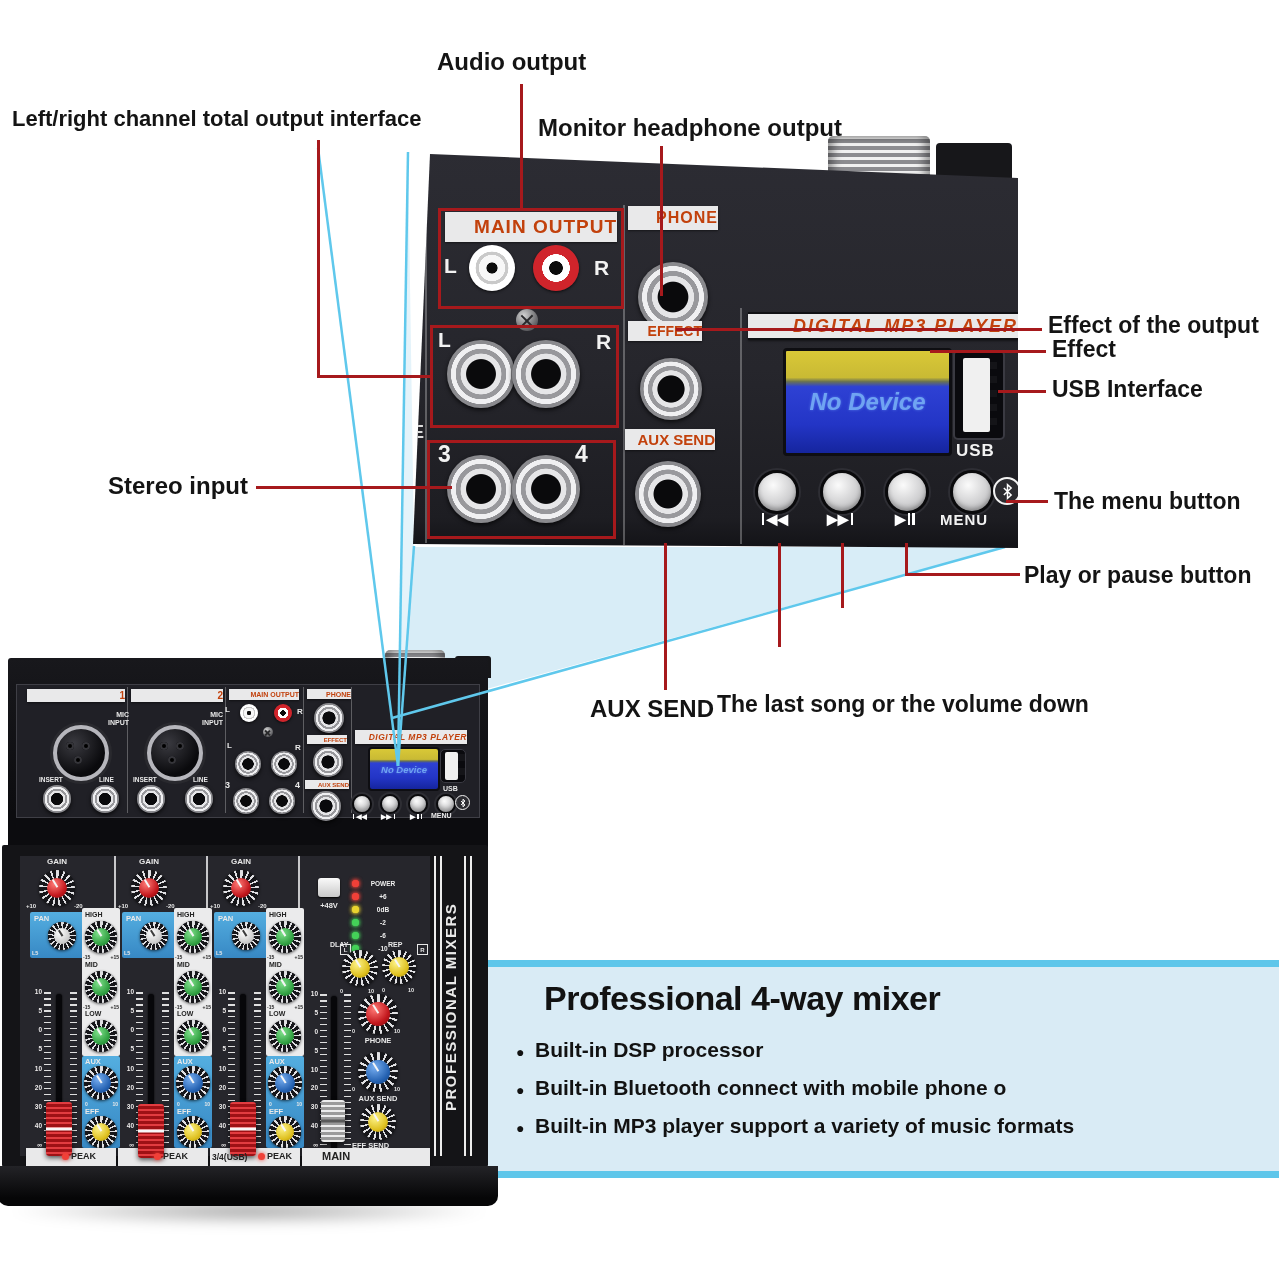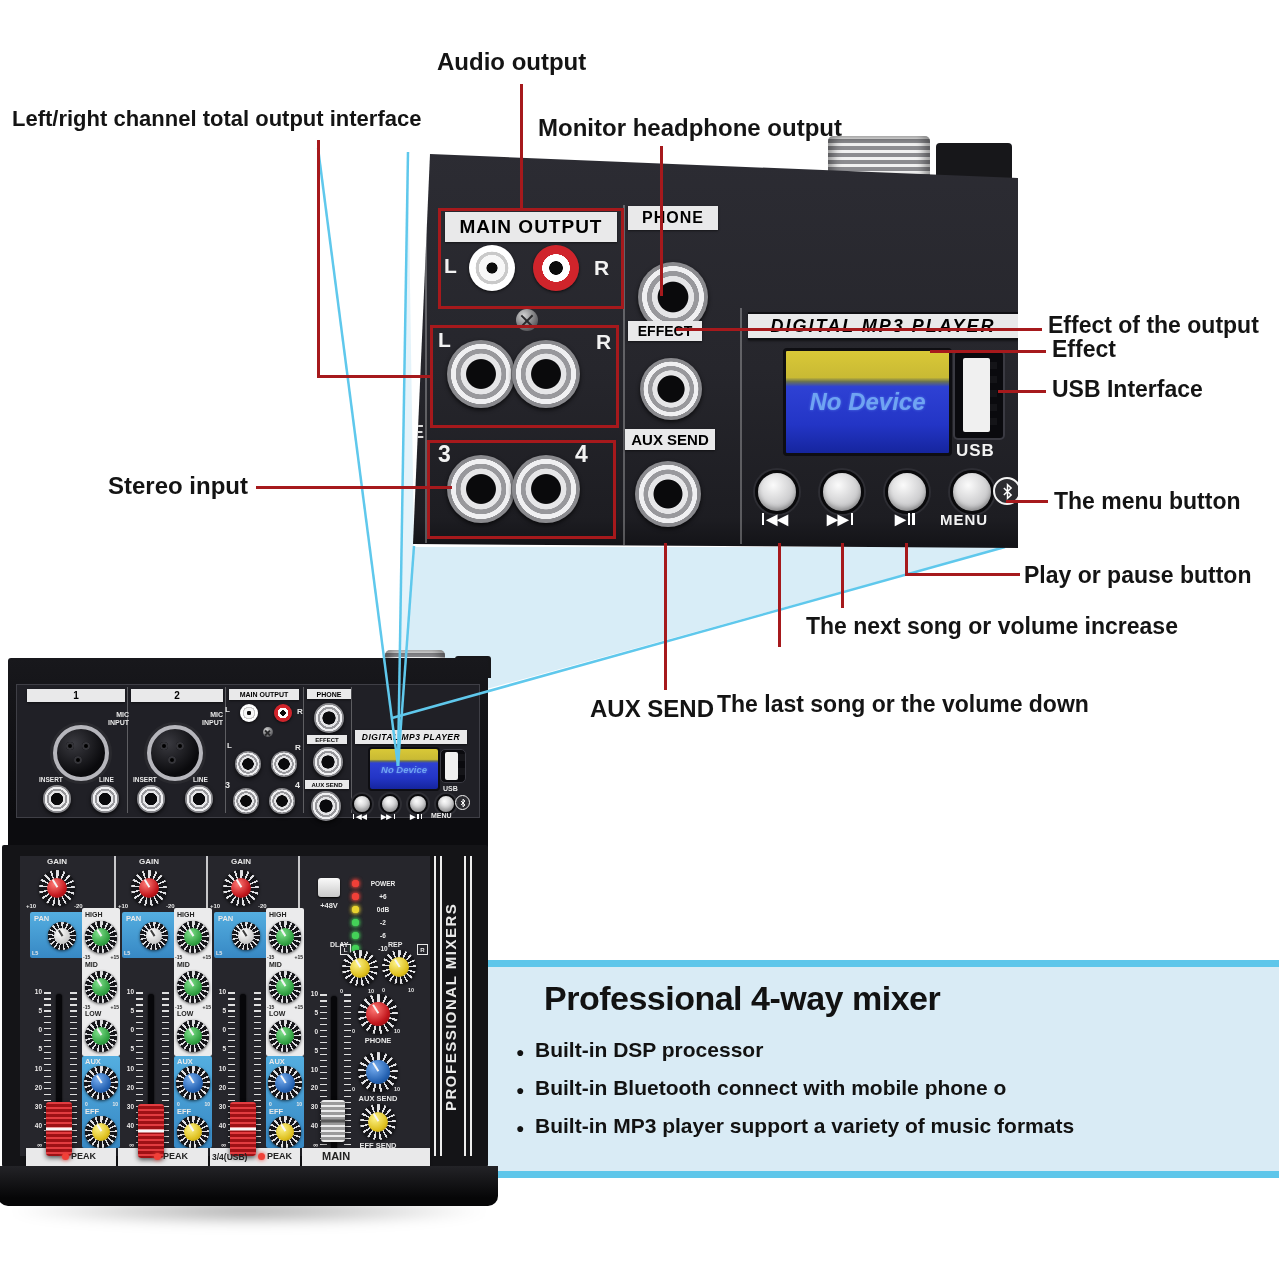--- a/index.html
+++ b/index.html
@@ -7,21 +7,21 @@
           font-family:"Liberation Sans", sans-serif;}
   .abs{position:absolute;}
   .lbl{position:absolute;font-weight:bold;color:#141414;white-space:nowrap;font-size:23px;z-index:40;}
   .rline{position:absolute;background:#a6191c;z-index:41;}
   .hlbox{position:absolute;border:3px solid #a6191c;z-index:42;background:transparent;}
   
   #closeup{position:absolute;left:412px;top:148px;width:606px;height:402px;z-index:38;
     background:linear-gradient(180deg,#2c2c33 0%,#26262c 55%,#1d1d22 92%,#121216 100%);
     clip-path:polygon(18px 6px,606px 30px,606px 400px,1px 396px);}
   .sep{position:absolute;background:rgba(255,255,255,.28);width:2px;}
-  .wstrip{position:absolute;background:#e9e9ea;color:#000000;font-weight:bold;display:flex;align-items:center;justify-content:center;box-shadow:0 1px 2px rgba(0,0,0,.5);}
+  .wstrip{position:absolute;background:#e9e9ea;color:#c2410c;font-weight:bold;display:flex;align-items:center;justify-content:flex-end;box-shadow:0 1px 2px rgba(0,0,0,.5);}
   .jack{position:absolute;border-radius:50%;
     background:radial-gradient(circle,#0a0a0c 0 30%,#e6e6e8 32% 42%,#98989c 43% 52%,#f0f0f2 53% 62%,#8a8a8e 63% 72%,#d6d6da 73% 86%,#737377 87% 100%);
     box-shadow:0 2px 4px rgba(0,0,0,.7);}
   .rca{position:absolute;border-radius:50%;box-shadow:0 1px 3px rgba(0,0,0,.7);}
   .rca.white{background:radial-gradient(circle,#0c0c0c 0 16%,#f7f7f7 18% 40%,#c9c9c9 41% 50%,#ffffff 51% 76%,#b3b3b3 77% 100%);}
   .rca.red{background:radial-gradient(circle,#0c0c0c 0 20%,#ffffff 22% 42%,#d0242b 43% 78%,#871015 79% 100%);}
   .screw{position:absolute;border-radius:50%;background:radial-gradient(circle at 35% 30%,#d3d3d3,#5c5c60 72%);}
   .screw::before,.screw::after{content:"";position:absolute;left:14%;top:50%;width:72%;height:2px;background:#2a2a2c;}
   .screw::before{transform:rotate(45deg);} .screw::after{transform:rotate(-45deg);}
   .wht{color:#f2f2f2;font-weight:bold;position:absolute;}
@@ -204,21 +204,20 @@
   <div class="rline" style="left:256px;top:486px;width:196px;height:3px;"></div>
 
   <div class="lbl" style="left:437px;top:48px;font-size:24px;">Audio output</div>
   <div class="lbl" style="left:538px;top:114px;font-size:24px;">Monitor headphone output</div>
   <div class="lbl" style="left:12px;top:106px;font-size:22px;">Left/right channel total output interface</div>
   <div class="lbl" style="left:1048px;top:312px;">Effect of the output</div>
   <div class="lbl" style="left:1052px;top:336px;">Effect</div>
   <div class="lbl" style="left:1052px;top:376px;">USB Interface</div>
   <div class="lbl" style="left:1054px;top:488px;">The menu button</div>
   <div class="lbl" style="left:1024px;top:562px;">Play or pause button</div>
-  <div class="lbl" style="left:806px;top:613px;">The next song or volume increase</div>
   <div class="lbl" style="left:717px;top:651px;margin-top:40px;">The last song or the volume down</div>
   <div class="lbl" style="left:590px;top:695px;font-size:24px;">AUX SEND</div>
   <div class="lbl" style="left:108px;top:472px;font-size:24px;">Stereo input</div>
 
   <div id="mixer">
 
     <div class="thread" style="left:385px;top:10px;width:60px;height:28px;"></div>
     <div class="abs" style="left:455px;top:16px;width:36px;height:22px;background:#17171a;border-radius:3px 3px 0 0;"></div>
 
     <div class="abs" style="left:8px;top:18px;width:480px;height:192px;background:linear-gradient(180deg,#18181c,#0c0c0f 80%);border-radius:3px;"></div>
@@ -581,21 +580,21 @@
   <div class="knob" style="left:358px;top:1052px;width:40px;height:40px;z-index:31;">
       <div class="cap blue"></div>
     </div>
   <div class="tlabel" style="left:350px;top:1094px;width:56px;text-align:center;font-size:7.5px;z-index:31;">AUX SEND</div>
   <div class="tlabel" style="left:352px;top:1086px;font-size:5.5px;z-index:31;">0</div>
   <div class="tlabel" style="left:394px;top:1086px;font-size:5.5px;z-index:31;">10</div>
 
   <div class="knob" style="left:360px;top:1104px;width:36px;height:36px;z-index:31;">
       <div class="cap yellow"></div>
     </div>
-  <div class="tlabel" style="left:352px;top:1141px;width:52px;text-align:center;font-size:7.5px;z-index:31;">EFF SEND</div>
+  <div class="tlabel" style="left:352px;top:1141px;width:52px;font-size:7.5px;z-index:31;">EFF SEND</div>
 
   <div class="fnums" style="left:302px;top:990px;width:16px;height:158px;z-index:31;">
       <span>10</span>
       <span>5</span>
       <span>0</span>
       <span>5</span>
       <span>10</span>
       <span>20</span>
       <span>30</span>
       <span>40</span>

